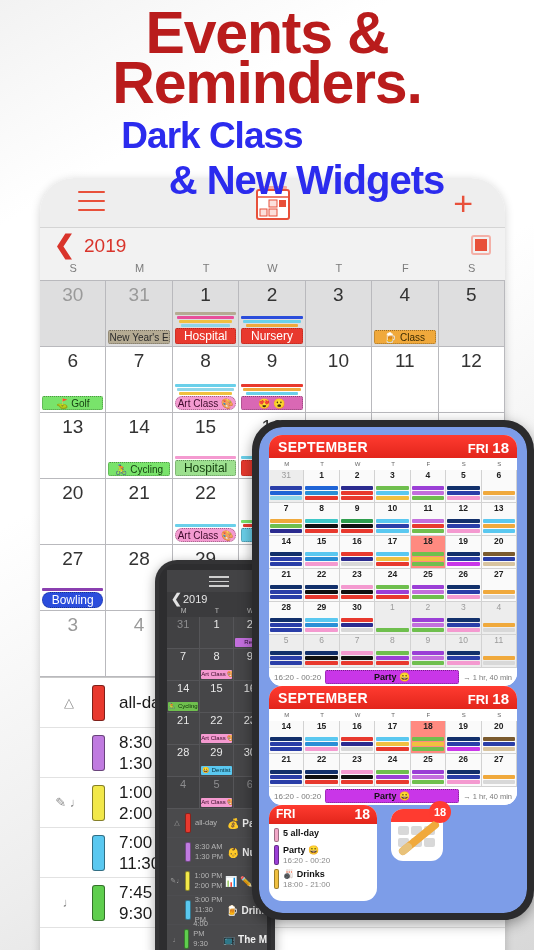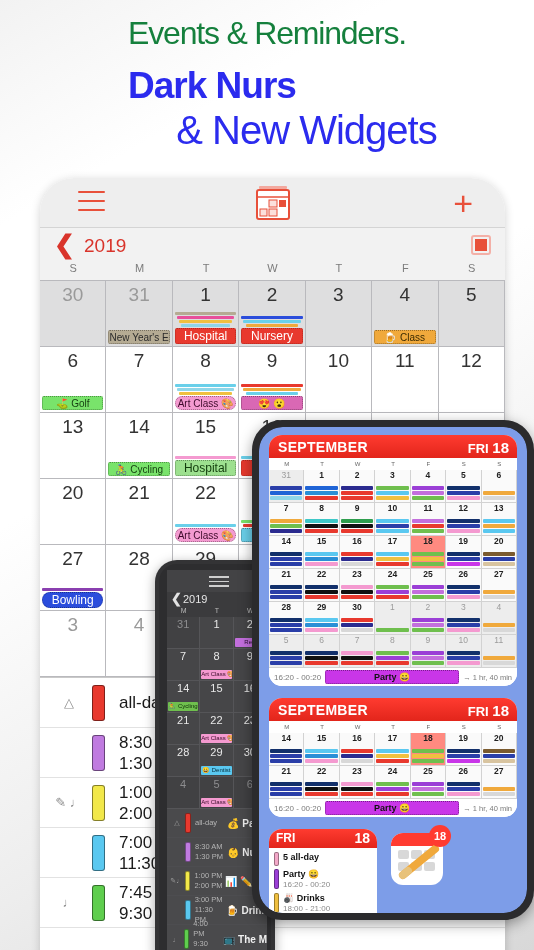--- a/index.html
+++ b/index.html
@@ -5,23 +5,23 @@
   * { box-sizing: border-box; margin:0; padding:0; }
   html,body { width:534px; height:950px; overflow:hidden; }
   body{
     font-family:"Liberation Sans", sans-serif;
     background:linear-gradient(150deg,#f2f2f2 0%,#ffffff 18%,#ffffff 42%,#ededed 72%,#d8d8d8 100%);
     position:relative;
   }
   
   .headline{ position:absolute; left:0; top:8px; width:534px; text-align:center; z-index:40; }
   .hl1{ font-size:47px; line-height:52px; font-weight:400; color:#111; letter-spacing:-1px; }
-  .hl2{ font-size:32px; line-height:50px; font-weight:normal; color:#15803d; letter-spacing:-1.2px; }
+  .hl2{ font-size:59px; line-height:50px; font-weight:bold; color:#b91c1c; letter-spacing:-1.2px; }
   .hl3{ font-size:37px; line-height:43px; font-weight:bold; color:#2b2bee; letter-spacing:-1px; padding-right:110px; margin-top:6px;}
-  .hl4{ font-size:40px; line-height:46px; font-weight:normal; color:#2b2bee; letter-spacing:-1px; padding-left:79px;}
+  .hl4{ font-size:40px; line-height:46px; font-weight:bold; color:#2b2bee; letter-spacing:-1px; padding-left:79px;}
 
   
   .phone-big{
     position:absolute; left:40px; top:178px; width:465px; height:790px;
     background:#ffffff; border-radius:34px 34px 0 0;
     box-shadow:0 2px 10px rgba(0,0,0,.18);
     overflow:hidden; z-index:10;
   }
   .big-toolbar{
     height:50px; background:#eeeeee; position:relative;
@@ -103,21 +103,21 @@
 
   
   .phone-wid{
     position:absolute; left:252px; top:420px; width:282px; height:500px;
     background:#2b2b2d; border-radius:30px; z-index:30;
     box-shadow:0 4px 14px rgba(0,0,0,.38); overflow:hidden;
     border:7px solid #2b2b2d;
   }
   .wp-screen{ width:100%; height:100%; background:#7d9de8; border-radius:24px; overflow:hidden; padding:8px 10px;}
 
-  .widget{ background:#fff; border-radius:13px; overflow:hidden; margin-bottom:12px; }
+  .widget{ background:#fff; border-radius:13px; overflow:hidden; margin-bottom:0; }
   .w-head{ background:linear-gradient(#ff3b30,#e2251b); height:23px; position:relative; color:#fff;}
   .w-head .m{ position:absolute; left:9px; top:4px; font-size:14px; font-weight:bold; letter-spacing:.3px;}
   .w-head .d{ position:absolute; right:8px; top:4px; font-size:13px; font-weight:bold;}
   .w-head .d b{ font-size:15px;}
   .w-dow{ display:flex; height:12px; background:#fff;}
   .w-dow span{ flex:1; text-align:center; font-size:6px; color:#666; line-height:12px;}
   .w-grid{ display:flex; flex-wrap:wrap;}
   .w-cell{ width:14.2857%; height:33px; border-right:1px solid #d2d2d2; border-bottom:1px solid #d2d2d2;
            position:relative; background:#fafafa;}
   .w-cell.dim{ background:#ededed;}
@@ -149,21 +149,21 @@
   .appicon .badge{ position:absolute; right:-8px; top:-8px; width:22px; height:22px; border-radius:11px;
                    background:#ff3b30; color:#fff; font-size:11px; font-weight:bold; text-align:center; line-height:22px;}
   .appicon .sq{ position:absolute; background:#d8d8d8; border-radius:2px; width:11px; height:9px;}
   .appicon .pen{ position:absolute; left:6px; top:12px; width:46px; height:36px; }
 </style>
 </head>
 <body>
 
 <div class="headline">
   <div class="hl2">Events &amp; Reminders.</div>
-  <div class="hl3">Dark Nurs</div>
+  <div class="hl3">Dark Class</div>
   <div class="hl4">&amp; New Widgets</div>
 </div>
 
 <div class="phone-big">
 
   <div class="big-toolbar">
     <div class="hamb">
         <i></i>
         <i></i>
         <i></i>

